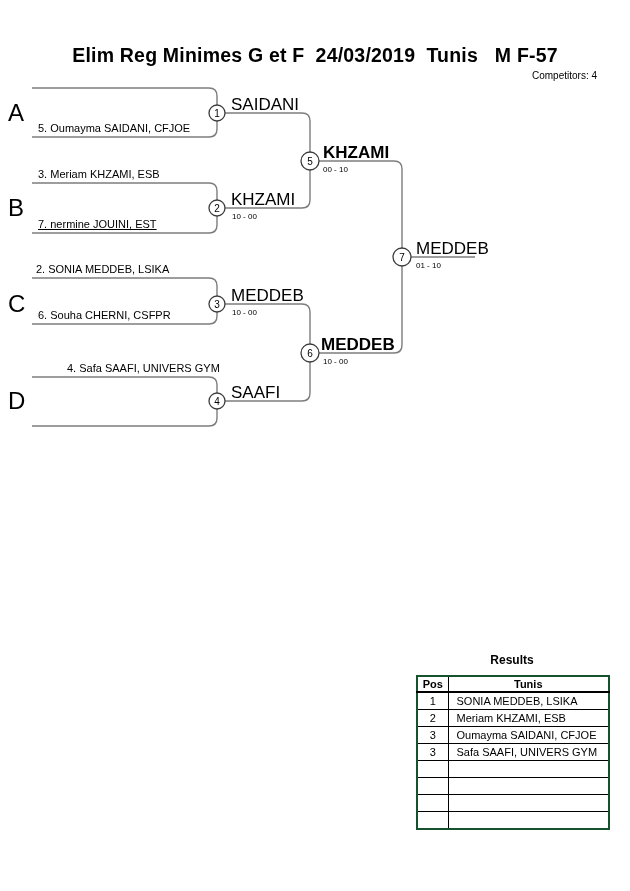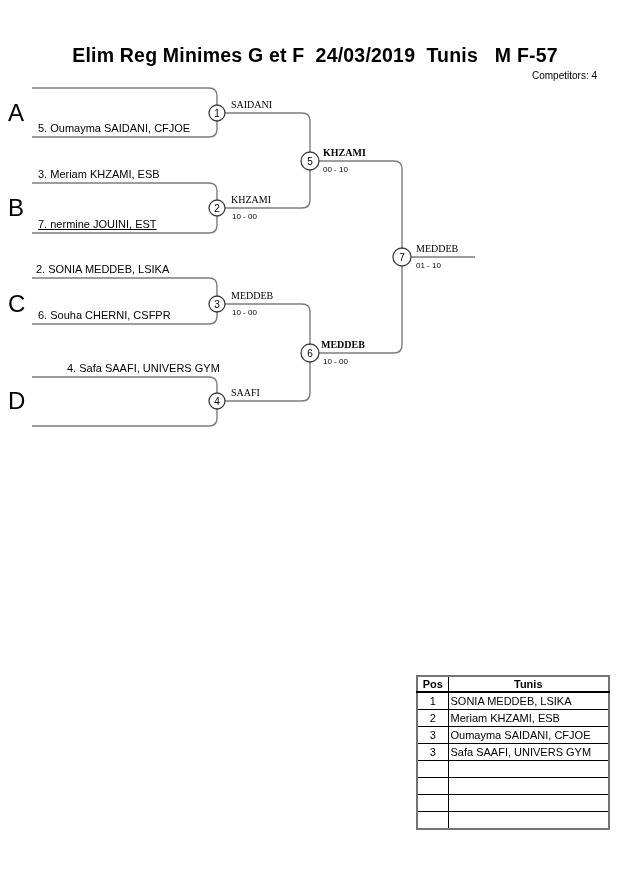--- a/index.html
+++ b/index.html
@@ -8,45 +8,45 @@
     font-family:"Liberation Sans", sans-serif;color:#000;overflow:hidden;
   }
   .abs{position:absolute;}
   .title{
     top:44px;left:0;width:630px;text-align:center;
     font-size:19.5px;font-weight:bold;white-space:pre;letter-spacing:0.2px;
   }
   .competitors{top:70px;right:33px;font-size:10px;}
   .letter{font-size:24px;line-height:28px;}
   .entry-name{font-size:11px;line-height:13px;white-space:nowrap;}
-  .winner{font-size:10px;line-height:13px;white-space:nowrap;font-family:Liberation Serif, serif;}
+  .winner{font-size:17px;line-height:13px;white-space:nowrap;}
   .winner.bold{font-weight:bold;}
   .score{font-size:8px;line-height:9px;white-space:nowrap;color:#000;}
   svg text.cnum{
     font-family:"Liberation Sans", sans-serif;font-size:10px;fill:#000;
   }
   .results-title{
     left:416px;top:653px;width:192px;text-align:center;
     font-size:12px;font-weight:bold;
   }
   table.results{
     position:absolute;left:416px;top:675px;width:192px;
     border-collapse:collapse;table-layout:fixed;
-    border:2px solid #737373;font-size:11px;
+    border:2px solid #14532d;font-size:11px;
   }
   table.results th{
     border:1px solid #000;border-bottom:2px solid #000;
     font-weight:bold;height:14px;padding:0;text-align:center;font-size:11px;
   }
   table.results td{
     border:1px solid #000;height:16px;padding:0;
     overflow:hidden;white-space:nowrap;
   }
   table.results td.pos{text-align:center;}
-  table.results td.name{text-align:left;padding-left:2px;}
+  table.results td.name{text-align:left;padding-left:8px;}
 </style>
 </head>
 <body>
 
 <div id="page">
 
   <div class="abs title">Elim Reg Minimes G et F  24/03/2019  Tunis   M F-57</div>
   <div class="abs competitors">Competitors: 4</div>
 
   <svg class="abs" style="left:0;top:0;" width="630" height="470" viewBox="0 0 630 470" fill="none" stroke="#7d7d7d" stroke-width="1.4">
@@ -103,20 +103,21 @@
   <div class="abs winner bold" style="left:323px;top:146px;">KHZAMI</div>
   <div class="abs winner bold" style="left:321px;top:338px;">MEDDEB</div>
   <div class="abs winner" style="left:416px;top:242px;">MEDDEB</div>
 
   <div class="abs score" style="left:232px;top:212px;">10 - 00</div>
   <div class="abs score" style="left:232px;top:308px;">10 - 00</div>
   <div class="abs score" style="left:323px;top:165px;">00 - 10</div>
   <div class="abs score" style="left:323px;top:357px;">10 - 00</div>
   <div class="abs score" style="left:416px;top:261px;">01 - 10</div>
 
+  <div class="abs results-title">Results</div>
   <table class="results">
     <colgroup>
         <col style="width:31px">
         <col style="width:161px">
       </colgroup>
     <tbody>
         <tr>
       <th>Pos</th>
       <th>Tunis</th>
     </tr>

